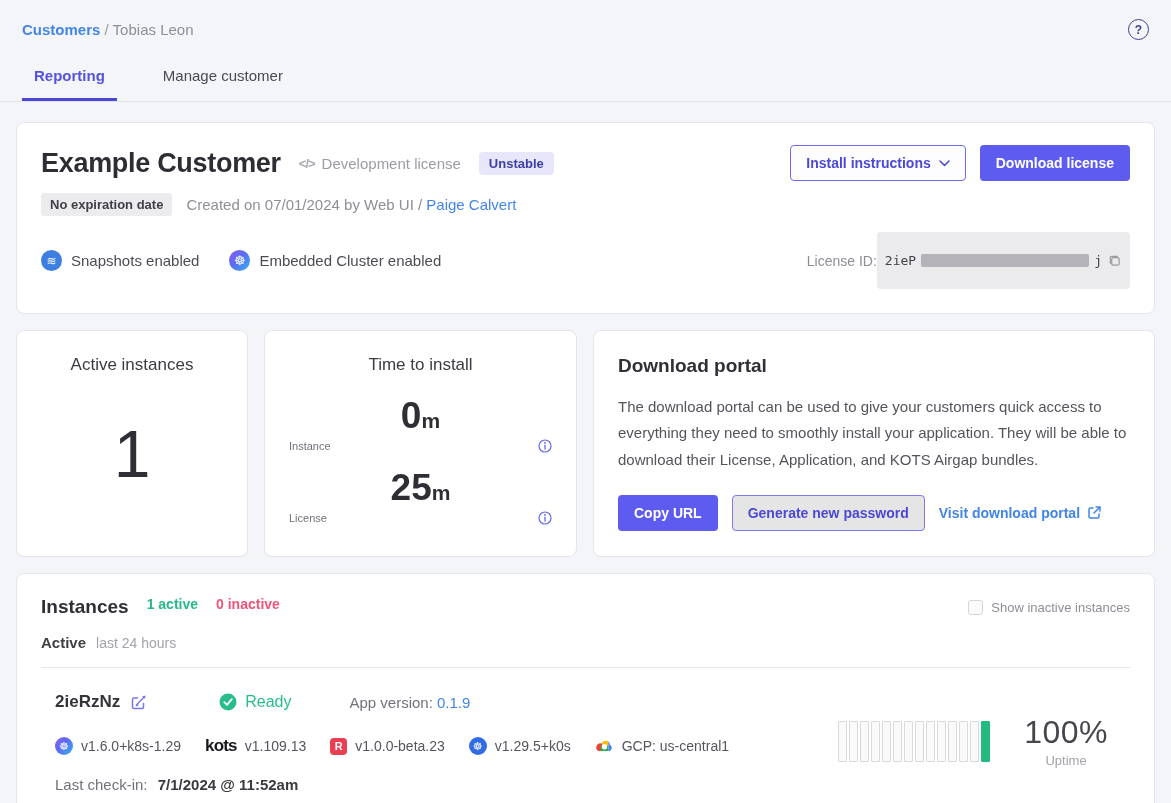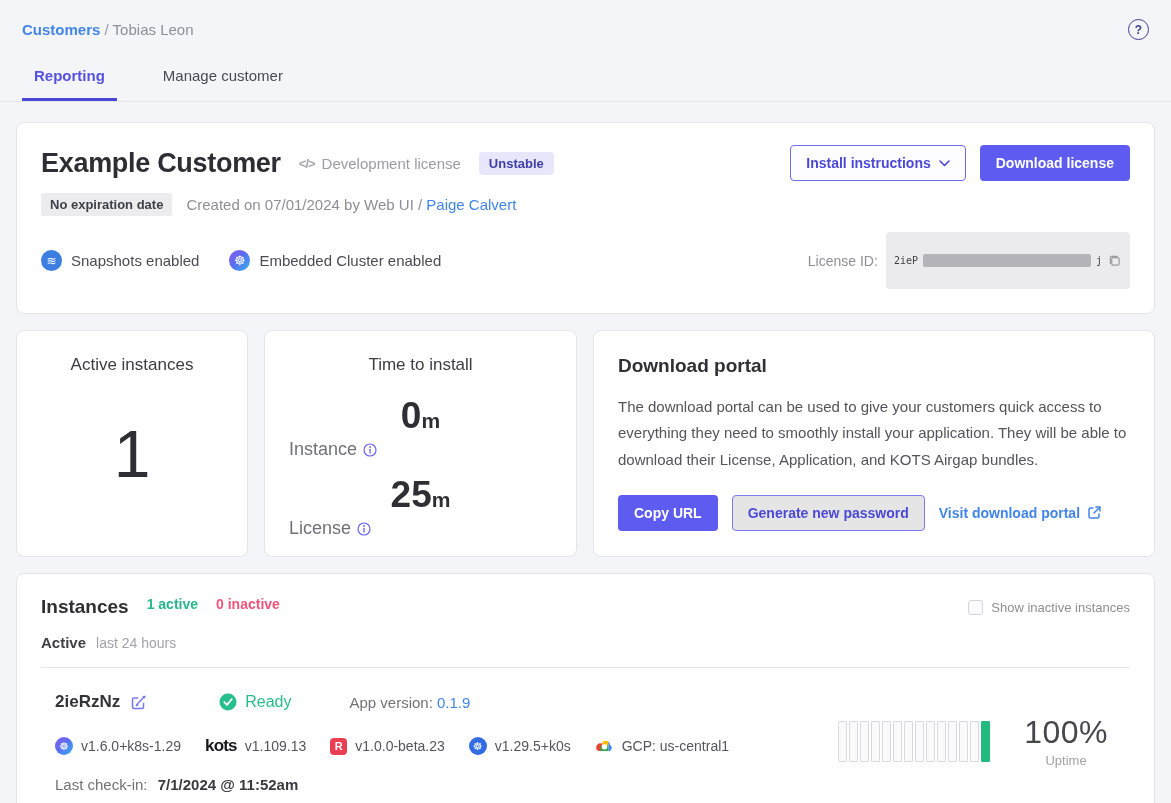--- a/index.html
+++ b/index.html
@@ -42,37 +42,37 @@
   .created-text { font-size:15px; color:#8e8e97; }
   .created-text a { color:#4285e8; text-decoration:none; cursor:pointer; }
   .cust-row3 { display:flex; align-items:center; margin-top:16px; }
   .features { display:flex; align-items:center; gap:30px; }
   .feature { display:flex; align-items:center; gap:9px; font-size:15px; color:#4c4c54; }
   .icon-circle { width:21px; height:21px; border-radius:50%; display:inline-flex; align-items:center; justify-content:center;
     color:#fff; font-size:13px; line-height:1; flex:none; }
   .ic-snapshots { background:#3d7fe0; font-size:12px; }
   .ic-ec { background:linear-gradient(135deg,#8a5cf0 0%,#5b6cf2 45%,#34b4f0 100%); }
   .ic-k8s { background:#326ce5; }
-  .license-wrap { margin-left:auto; display:flex; align-items:center; gap:8px; font-size:14px; color:#8e8e97; }
+  .license-wrap { margin-left:auto; display:flex; align-items:center; gap:0; font-size:14px; color:#8e8e97; }
   .license-field { background:#ebebee; border-radius:4px; padding:21px 8px; display:flex; align-items:center; gap:5px;
-    font-family:"DejaVu Sans Mono", monospace; font-size:10px; color:#3f3f46; }
+    font-family:"DejaVu Sans Mono", monospace; font-size:13px; color:#3f3f46; }
   .redacted { display:inline-block; width:168px; height:13px; background:#b3b3b9; border-radius:2px; }
   .copy-btn { background:transparent; border:none; cursor:pointer; display:flex; padding:1px; }
   
   .stats-row { display:flex; gap:16px; }
   .stat-card { height:227px; display:flex; flex-direction:column; padding:24px; }
   .stat-card.small1 { width:232px; flex:none; }
   .stat-card.small2 { width:313px; flex:none; }
   .stat-title { text-align:center; font-size:17px; color:#3c3c43; }
   .stat-big-wrap { flex:1; display:flex; align-items:center; justify-content:center; }
   .stat-big { font-size:66px; color:#2e2e34; font-weight:400; }
   .tti-group { text-align:center; margin-top:22px; }
   .tti-value { font-size:37px; font-weight:700; color:#2e2e34; line-height:1; }
   .tti-unit { font-size:21px; font-weight:700; }
-  .tti-label { margin-top:5px; font-size:18px; color:#71717a; display:flex; align-items:center; justify-content:flex-start; gap:6px; }
+  .tti-label { margin-top:5px; font-size:11px; color:#71717a; display:flex; align-items:center; justify-content:space-between; gap:6px; }
   .tti-group + .tti-group { margin-top:16px; }
   
   .portal-card { flex:1; padding:24px; }
   .portal-title { font-size:19px; font-weight:700; color:#2f2f35; }
   .portal-desc { margin-top:17px; font-size:15px; color:#54545c; line-height:1.75; max-width:540px; }
   .portal-actions { margin-top:22px; display:flex; align-items:center; gap:14px; }
   .link-blue { color:#4285e8; font-size:14px; font-weight:600; text-decoration:none; display:inline-flex; align-items:center; gap:7px; cursor:pointer; }
   
   .inst-card { padding:22px 24px 14px 24px; }
   .inst-header { display:flex; gap:18px; }

